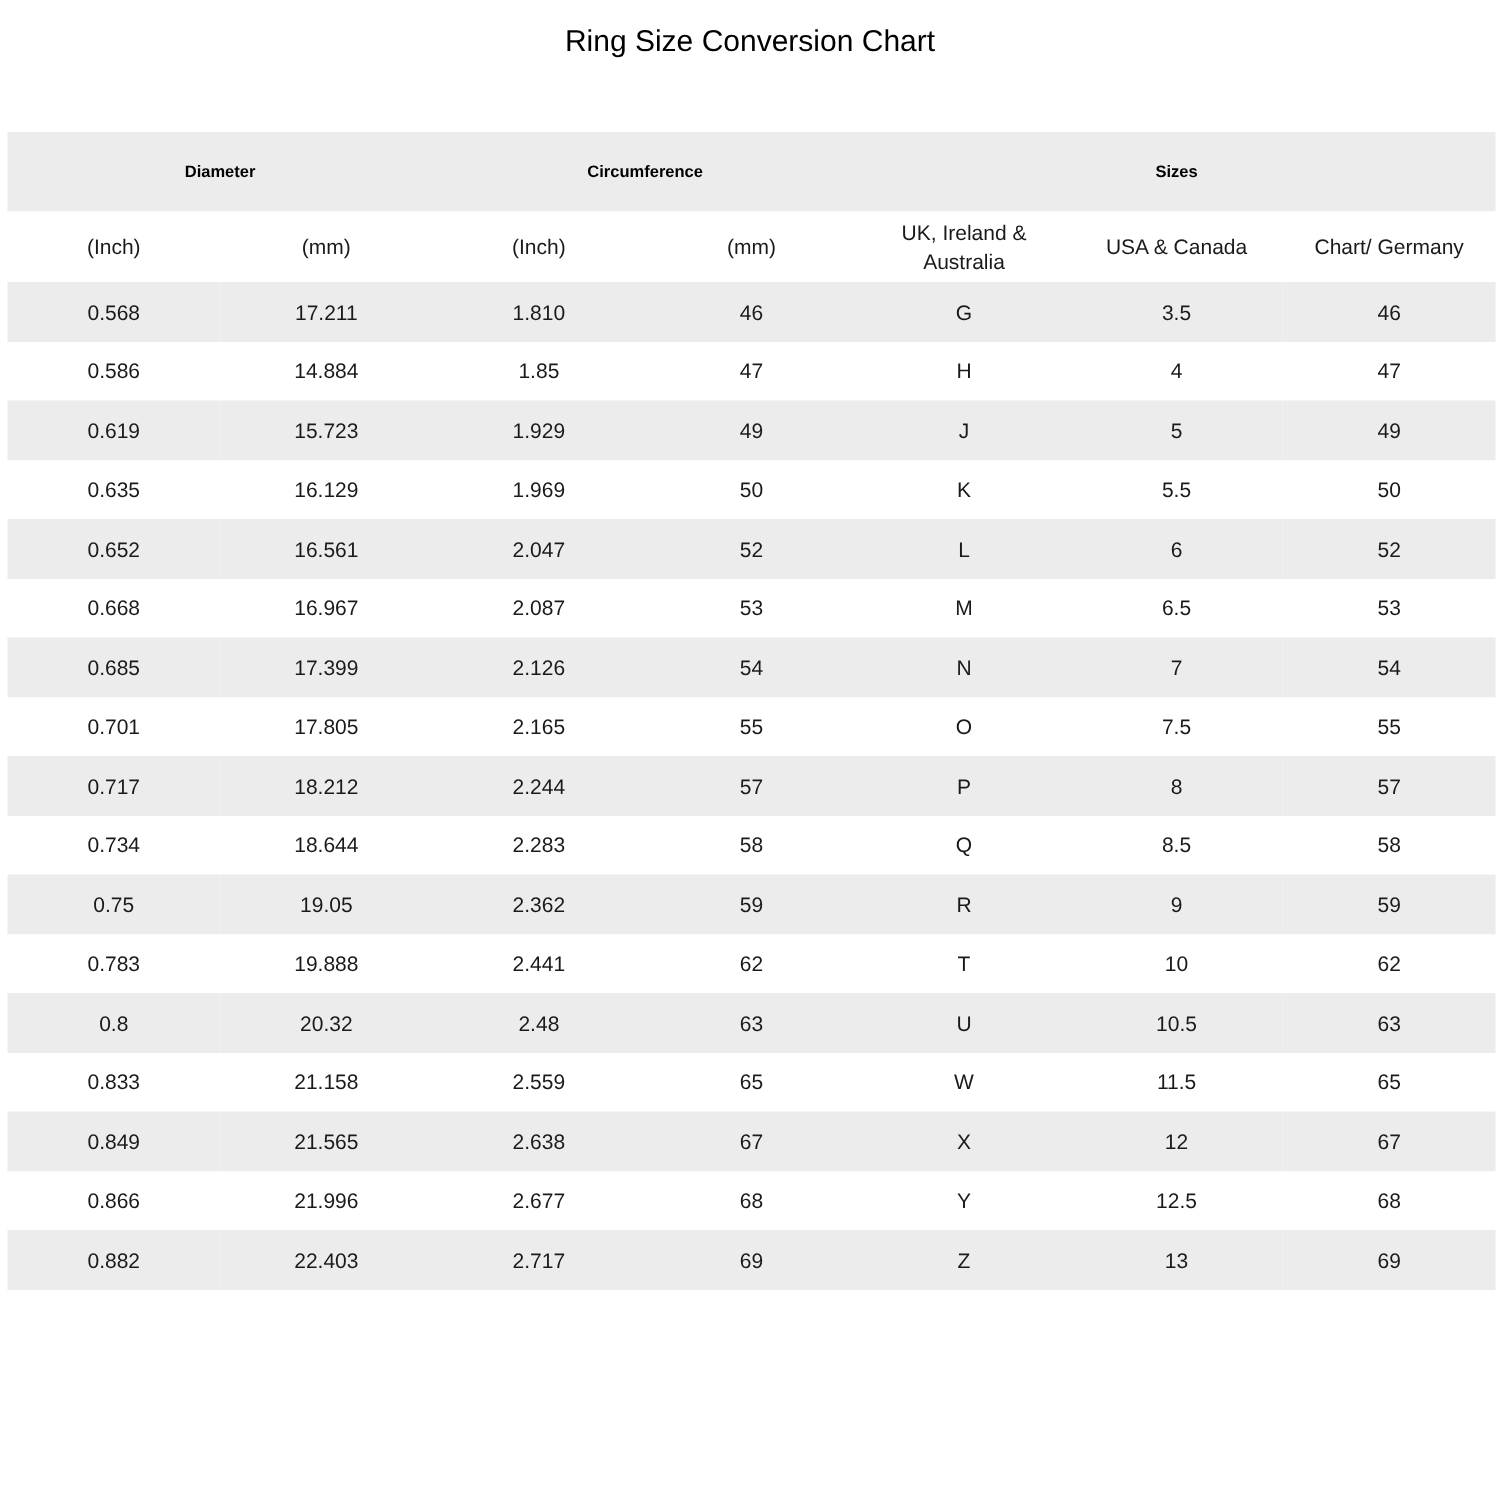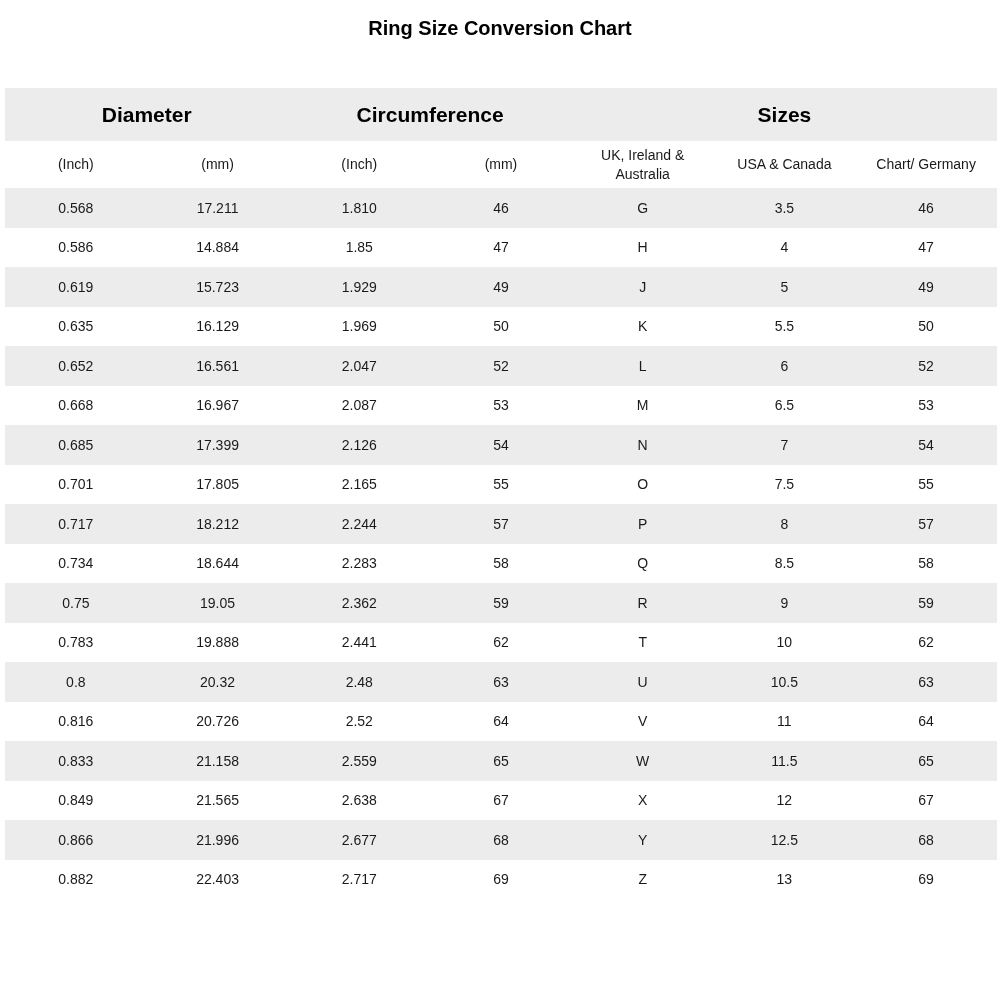--- a/index.html
+++ b/index.html
@@ -12,36 +12,36 @@
     font-family: "Liberation Sans", sans-serif;
     color: #1a1a1a;
     overflow: hidden;
   }
   .page { position: relative; width: 1000px; height: 1000px; }
   .title {
     margin: 0;
     padding-top: 17px;
     text-align: center;
     font-size: 20px;
-    font-weight: 700;
+    font-weight: 400;
     color: #000000;
   }
   table.chart {
     position: absolute;
     top: 88px;
     left: 5px;
     width: 992px;
     border-collapse: collapse;
     table-layout: fixed;
   }
   table.chart col { width: 14.2857%; }
   thead tr.group-row th {
     height: 53px;
     background: #ececec;
-    font-size: 21px;
+    font-size: 11px;
     font-weight: 700;
     text-align: center;
     vertical-align: middle;
     color: #000000;
     padding: 0;
   }
   thead tr.sub-row th {
     height: 47px;
     background: #ffffff;
     font-size: 14px;
@@ -205,29 +205,20 @@
         <tr>
           <td>0.8</td>
           <td>20.32</td>
           <td>2.48</td>
           <td>63</td>
           <td>U</td>
           <td>10.5</td>
           <td>63</td>
         </tr>
         <tr>
-          <td>0.816</td>
-          <td>20.726</td>
-          <td>2.52</td>
-          <td>64</td>
-          <td>V</td>
-          <td>11</td>
-          <td>64</td>
-        </tr>
-        <tr>
           <td>0.833</td>
           <td>21.158</td>
           <td>2.559</td>
           <td>65</td>
           <td>W</td>
           <td>11.5</td>
           <td>65</td>
         </tr>
         <tr>
           <td>0.849</td>

